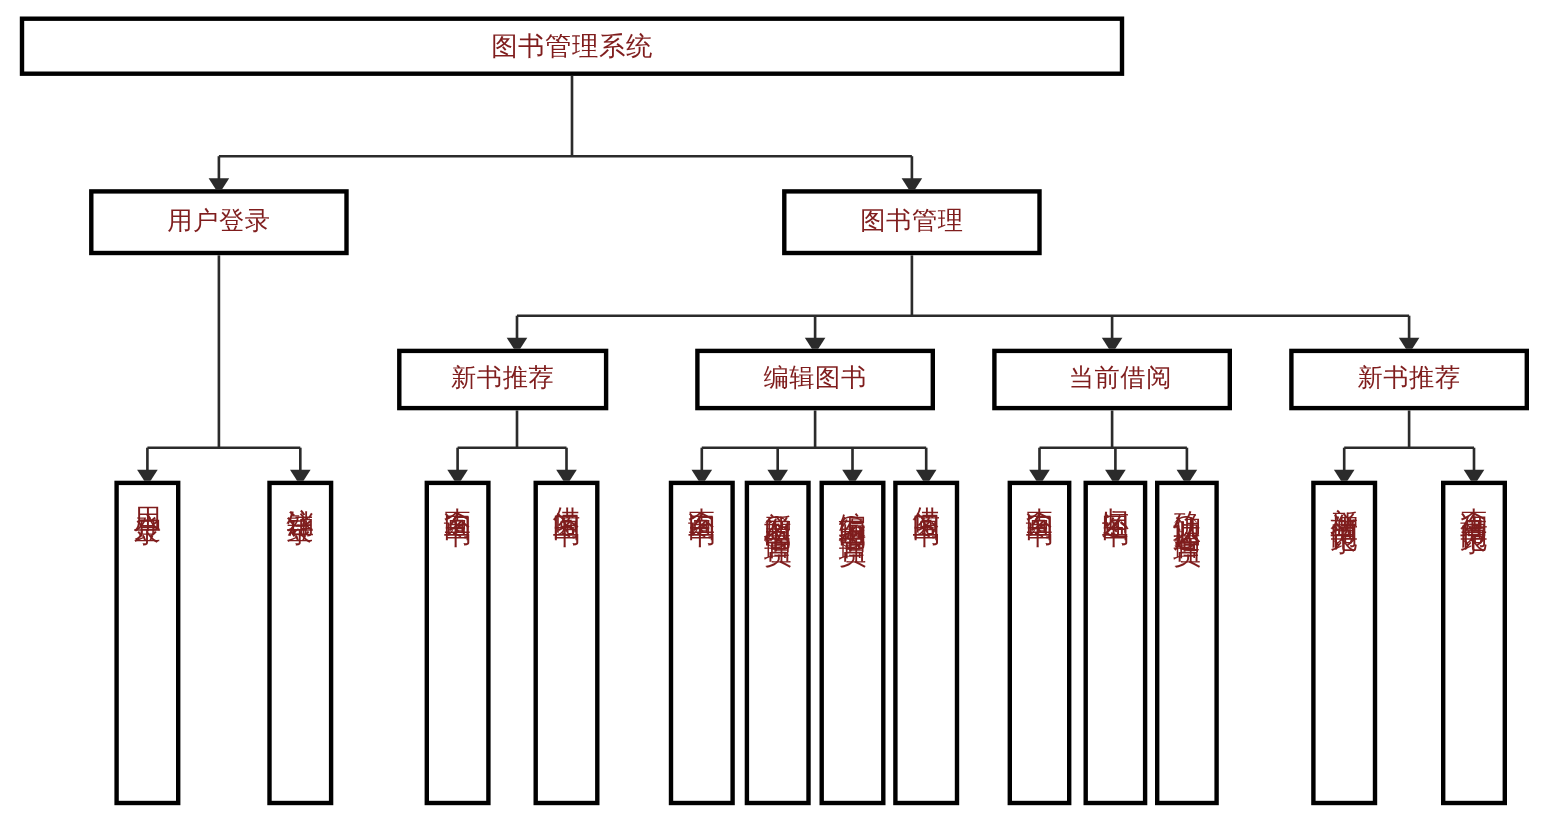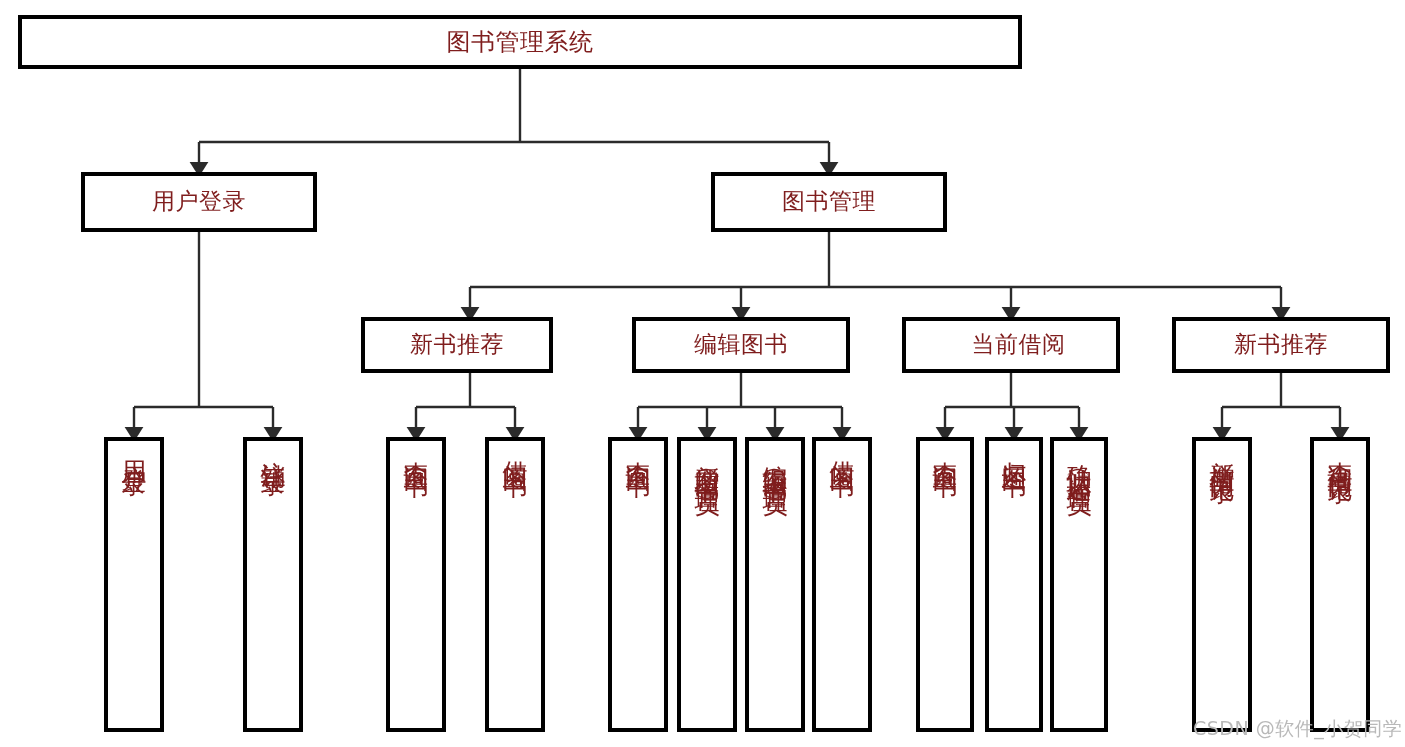--- a/index.html
+++ b/index.html
@@ -173,14 +173,13 @@
       <div class="node vert align-top" style="left: 1050px; top: 437px; width: 58px; height: 295px;">
         <span class="label">确认归还（管理员）</span>
       </div>
       <div class="node vert align-mid" style="left: 1192px; top: 437px; width: 60px; height: 295px;">
         <span class="label">新增借阅记录</span>
       </div>
       <div class="node vert align-mid" style="left: 1310px; top: 437px; width: 60px; height: 295px;">
         <span class="label">查询借阅记录</span>
       </div>
     </div>
-  <div class="watermark" style="left: 1193px; top: 716px;">CSDN @软件_小贺同学</div>
 </div>
 
 </body></html>

